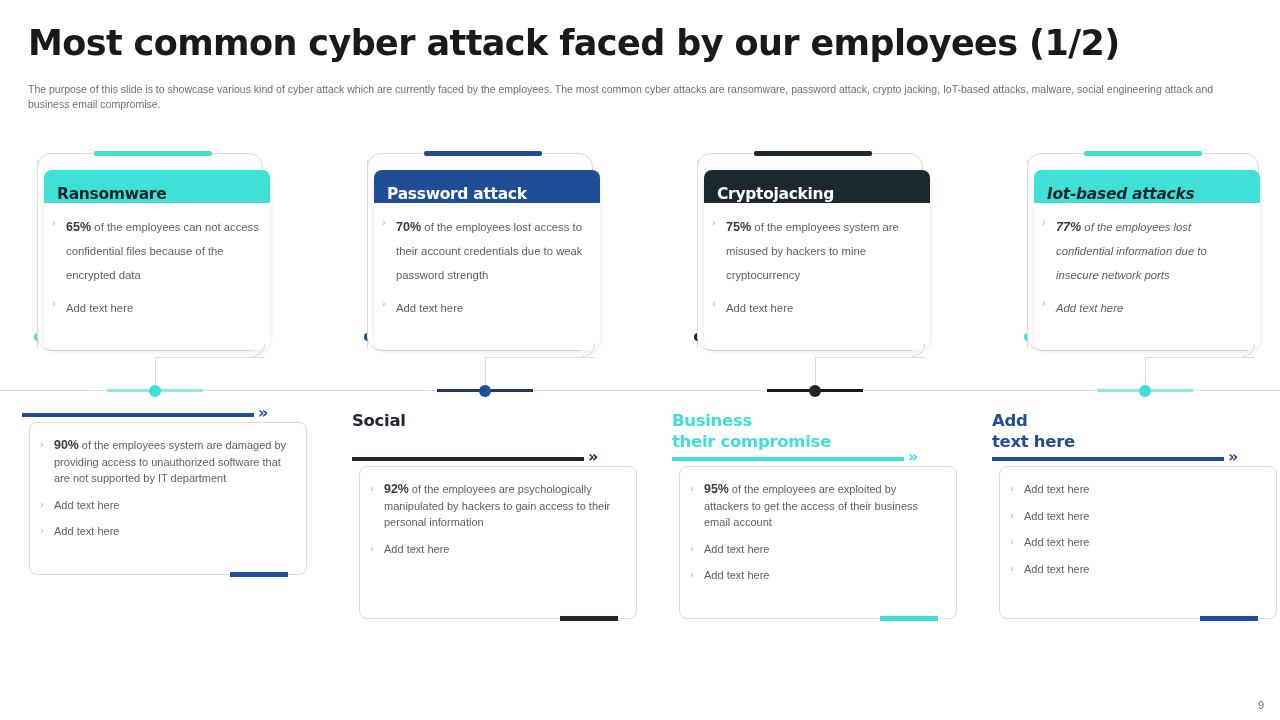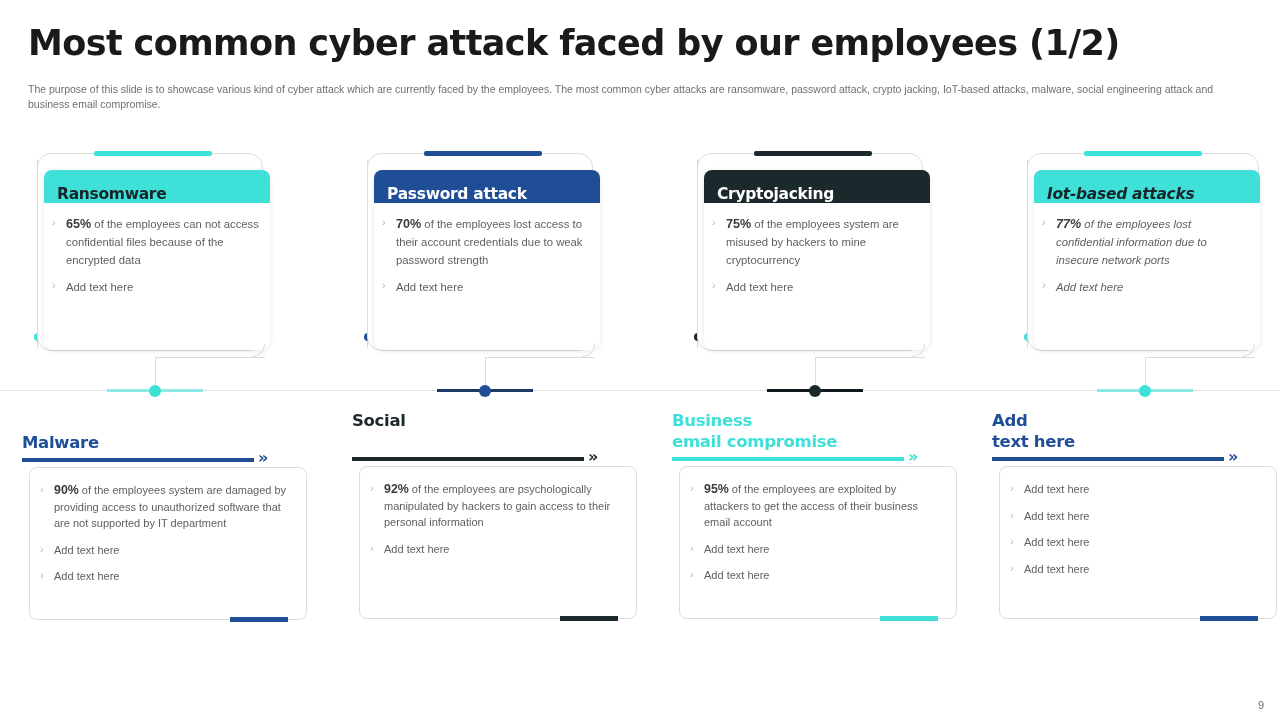--- a/index.html
+++ b/index.html
@@ -62,21 +62,21 @@
     font-size: 15.5px; font-weight: 700; letter-spacing: -0.3px;
   }
   .tcard-body { padding: 12px 10px 0 8px; }
 
   .bullet-row { display: flex; margin-bottom: 9px; }
   .bullet-chev {
     color: #b8b8b8; font-size: 11px; line-height: 15px;
     width: 14px; flex: none; text-align: left;
   }
   .bullet-text {
-    font-size: 11.3px; line-height: 18px; color: #5f5f5f;
+    font-size: 11.3px; line-height: 24px; color: #5f5f5f;
   }
   .bullet-text .pct { font-weight: 700; color: #3c3c3c; font-size: 12.6px; }
 
   
   .stem {
     position: absolute; left: 0px; top: 12px;
     width: 1px; height: 188px; background: #d8d8d8;
   }
   .stem-dot {
     position: absolute; left: -3.5px; top: 185px;
@@ -277,23 +277,20 @@
       <div class="conn" style="left: 0px; top: 0px; width: 1280px; height: 70px;">
         <div class="conn-elbow" style="left:1145px;top:27px;width:110px;height:34px;"></div>
         <div class="conn-curve" style="left:1242px;top:14px;"></div>
         <div class="node-bar" style="left:1097px;top:59px;background:#8fe9e5"></div>
         <div class="node-dot" style="left:1139px;top:55px;background:#3ee0d8"></div>
       </div>
     </div>
 
   <div class="bot-row" id="bot-row">
       <div class="bcard b0">
-        <div class="bcard-title" style="color: rgb(31, 78, 150); padding-top: 24px;">
-          <div>Malware</div>
-        </div>
         <div class="bcard-bar-wrap">
           <div class="bcard-bar" style="background:#1f4e96"></div>
           <span class="bcard-chevs" style="color:#1f4e96">»</span>
         </div>
         <div class="bcard-box">
           <div class="bullet-row">
             <span class="bullet-chev">›</span>
             <span class="bullet-text"><span class="pct">90%</span><span> of the employees system are damaged by providing access to unauthorized software that are not supported by IT department</span></span>
           </div>
           <div class="bullet-row">
@@ -323,21 +320,21 @@
           <div class="bullet-row">
             <span class="bullet-chev">›</span>
             <span class="bullet-text"><span>Add text here</span></span>
           </div>
           <div class="bcard-botbar" style="background:#1b282c"></div>
         </div>
       </div>
       <div class="bcard b2">
         <div class="bcard-title" style="color:#3ee0d8">
           <div>Business</div>
-          <div>email compromise</div>
+          <div>their compromise</div>
         </div>
         <div class="bcard-bar-wrap">
           <div class="bcard-bar" style="background:#3ee0d8"></div>
           <span class="bcard-chevs" style="color:#3ee0d8">»</span>
         </div>
         <div class="bcard-box">
           <div class="bullet-row">
             <span class="bullet-chev">›</span>
             <span class="bullet-text"><span class="pct">95%</span><span> of the employees are exploited by attackers to get the access of their business email account</span></span>
           </div>

